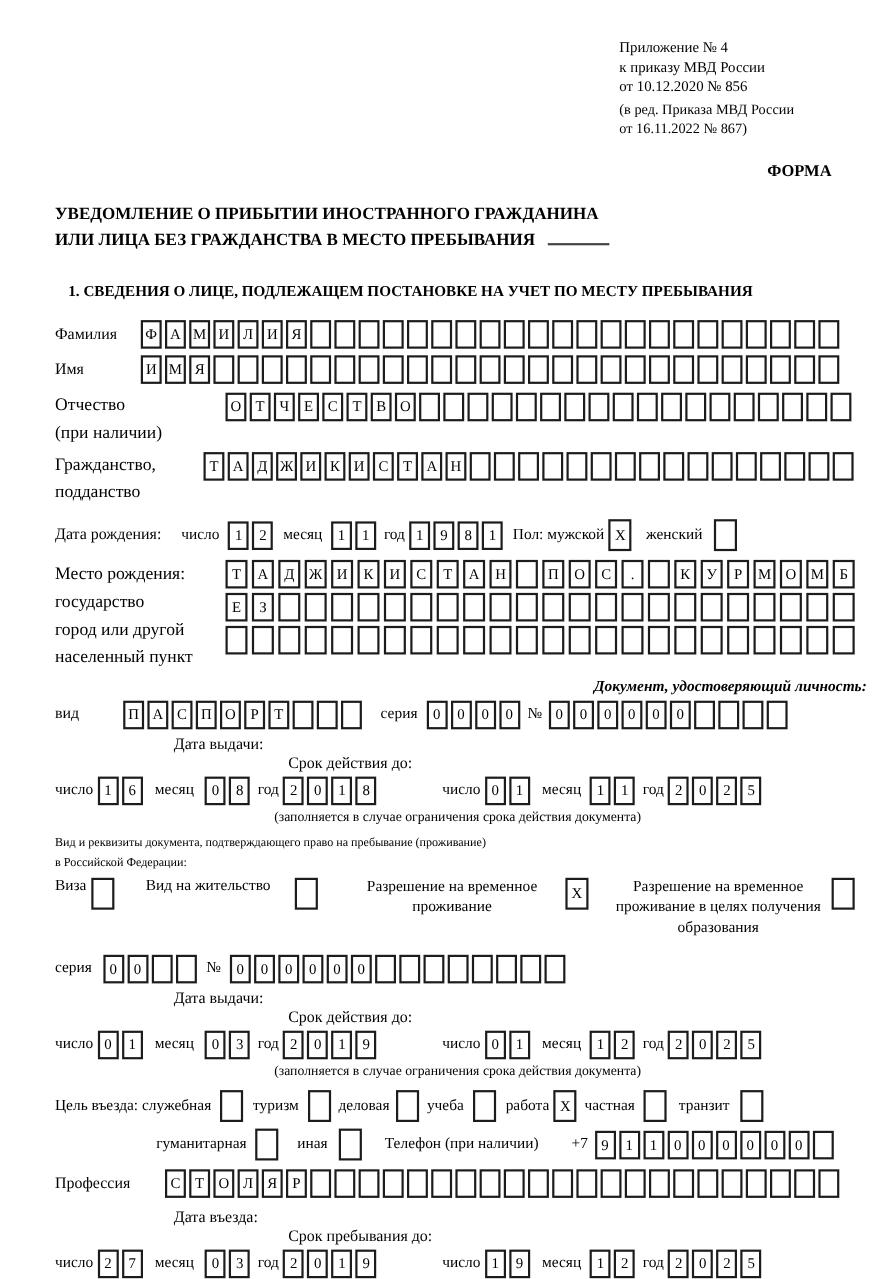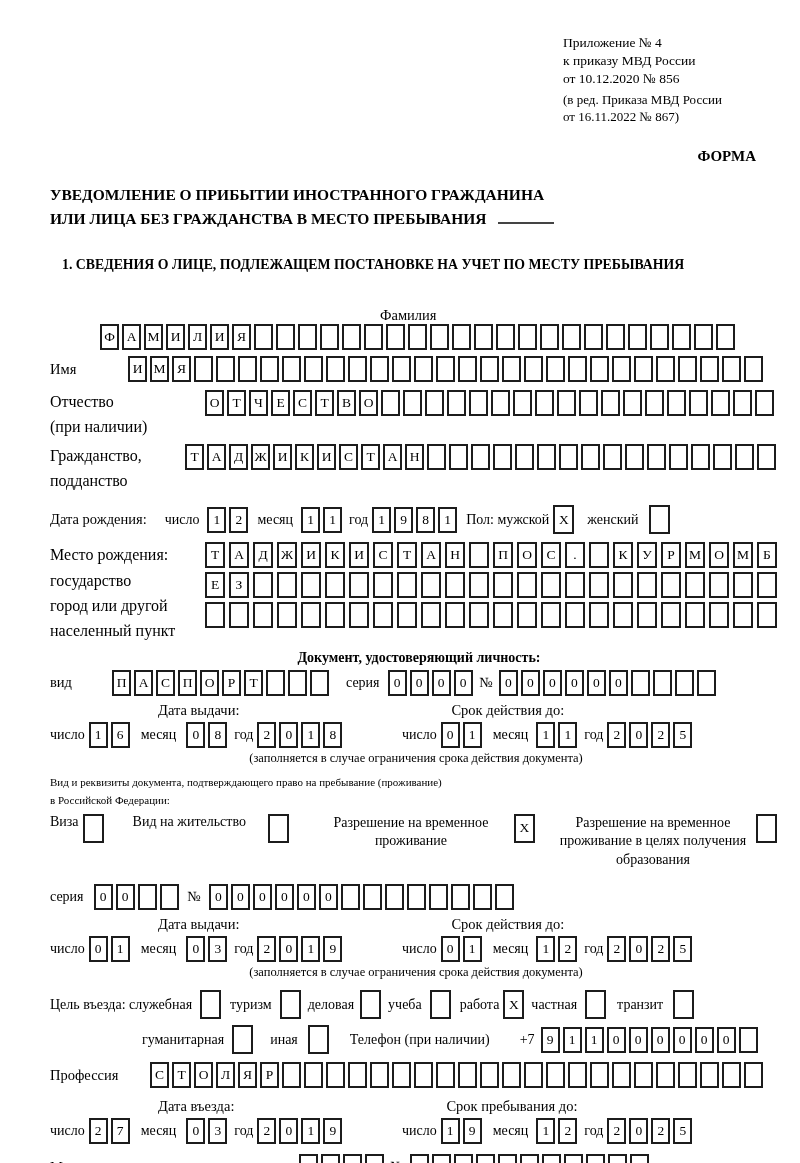--- a/index.html
+++ b/index.html
@@ -16,24 +16,24 @@
   .lbl{font-size:14.5px;flex:none;}
   .sm{font-size:14px;}
   .cells{display:flex;flex:none;}
   .cell{display:inline-flex;flex:none;justify-content:center;align-items:center;
         width:15px;height:22px;border:2px solid #1c1c1c;margin-right:3px;
         font-size:13.5px;background:#fff;}
   .cell.w{width:16px;margin-right:4px;}
   .cell.s{width:13px;height:21px;margin-right:3px;}
   .cell.cb{width:17px;height:25px;}
   .mt4{margin-top:4px;}.mt6{margin-top:6px;}.mt8{margin-top:8px;}.mt10{margin-top:10px;}
-  .mt12{margin-top:12px;}.mt16{margin-top:34px;flex-direction:column;}
+  .mt12{margin-top:12px;}.mt16{margin-top:18px;}
   .lblcol{flex:none;font-size:16px;line-height:1.55;}
   .stack>div+div{margin-top:4px;}
-  .dl{display:flex;font-size:14.5px;}
+  .dl{display:flex;font-size:14.5px;flex-direction:column;}
   .dl .c1{margin-left:108px;}
   .dl .c2{margin-left:212px;}
   .dr{display:flex;align-items:center;margin-top:3px;}
   .dr .col1{display:flex;align-items:center;width:352px;flex:none;}
   .dr .col2{display:flex;align-items:center;}
   .note{font-size:12.5px;text-align:center;padding-right:6px;margin-top:3px;}
   .gap4{margin-left:4px;}.gap6{margin-left:6px;}.gap8{margin-left:8px;}
   .gap10{margin-left:10px;}.gap14{margin-left:14px;}.gap18{margin-left:18px;}
   .cbtext{font-size:14px;text-align:center;line-height:1.35;flex:none;}
   .plain{font-size:11px;}
@@ -314,21 +314,21 @@
           <span class="cell w"></span>
           <span class="cell w"></span>
           <span class="cell w"></span>
           <span class="cell w"></span>
           <span class="cell w"></span>
           <span class="cell w"></span>
         </div>
     </span>
   </div>
 
-  <div class="mt6" style="text-align:center;font-weight:bold;font-size:14px;">Документ, удостоверяющий личность:</div>
+  <div class="mt6" style="text-align:right;font-weight:bold;font-size:14px;font-style:italic;">Документ, удостоверяющий личность:</div>
 
   <div class="r mt4">
     <span class="lbl" style="width:62px;">вид</span>
     <span class="cells">
         <span class="cell">П</span>
         <span class="cell">А</span>
         <span class="cell">С</span>
         <span class="cell">П</span>
         <span class="cell">О</span>
         <span class="cell">Р</span>

